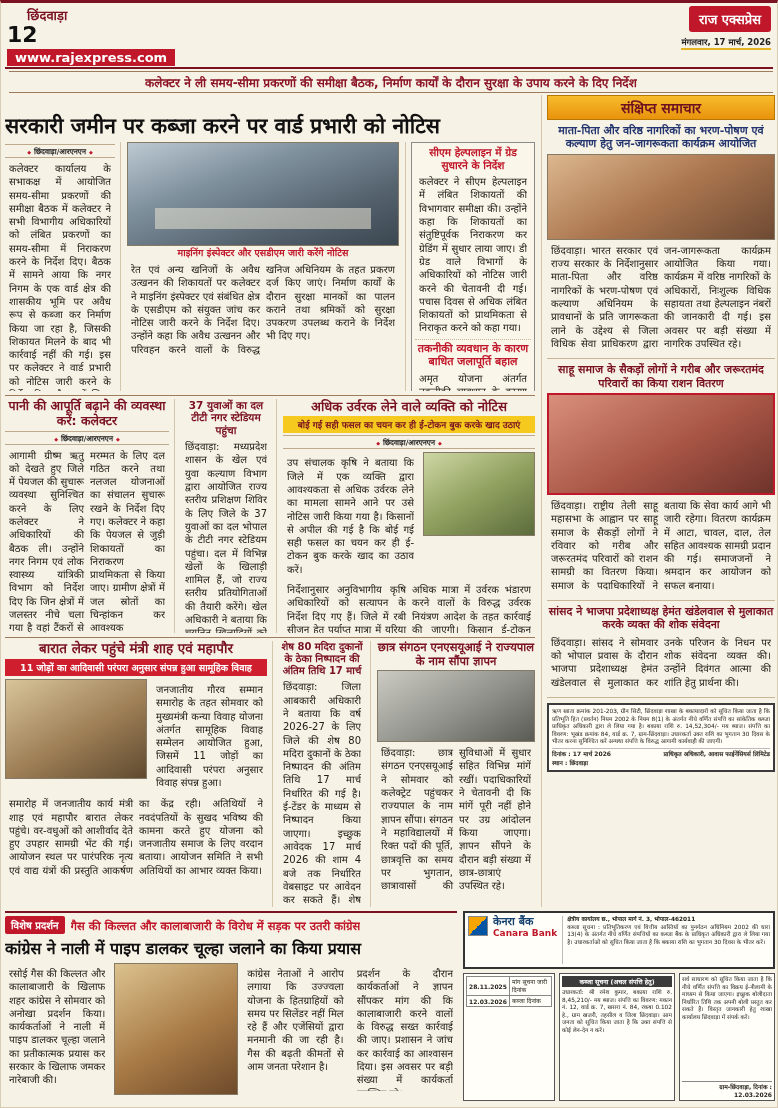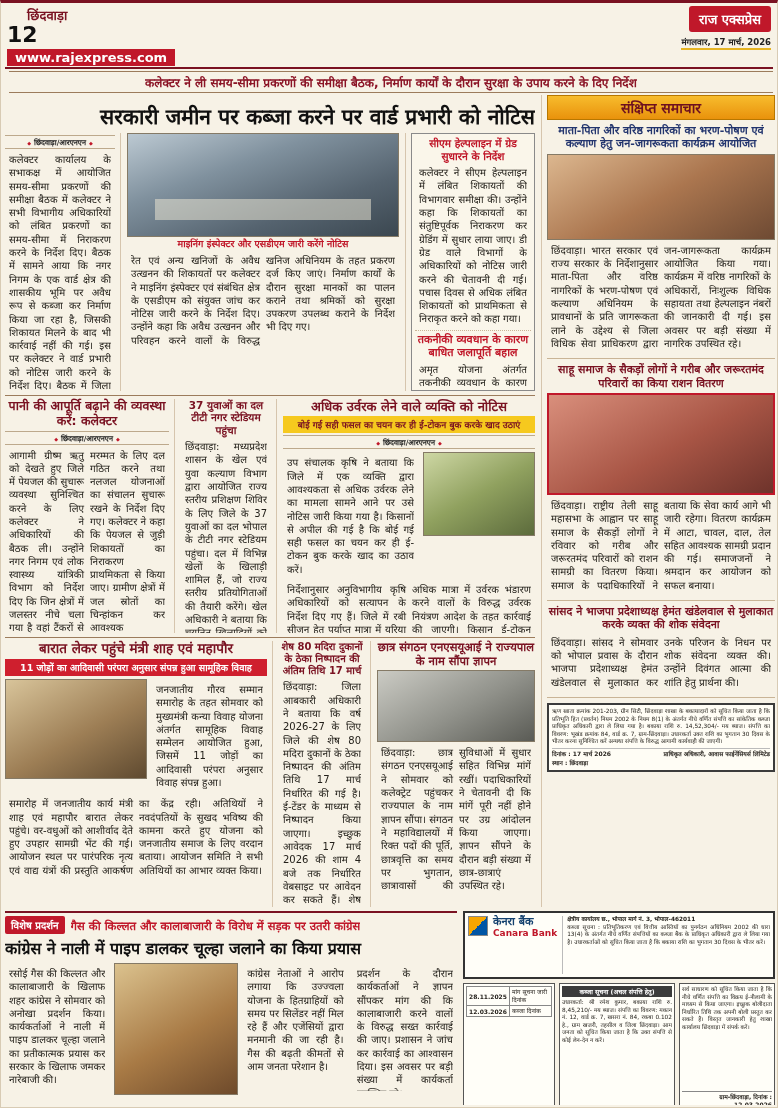--- a/index.html
+++ b/index.html
@@ -45,21 +45,21 @@
   .ph-green { background:linear-gradient(150deg,#ced7a4,#90a15f 50%,#5c6b3c); }
   .ph-ration { background:linear-gradient(150deg,#d98f7c,#a85545 55%,#6e332b); }
   .ph-street { background:linear-gradient(150deg,#cbcbc4,#90918a 55%,#5a5b55); }
   .ph-fire { background:linear-gradient(150deg,#dbc28e,#a87a45 55%,#6e4a2b); }
   .ph-crowd { background:linear-gradient(150deg,#d8c49a,#9d7e55 55%,#5f4a30); }
   .bar-red { background:#cf1f2e; color:#fff; font-weight:bold; font-size:9.5px; text-align:center; padding:2px; }
   .sub-yellow { background:#f6c91e; color:#7a1222; font-weight:bold; font-size:9px; text-align:center; padding:2px; }
   .sub-red-line { color:#c0182a; font-weight:bold; font-size:9.5px; text-align:center; margin:2px 0; line-height:1.15; }
   
   .lead { position:absolute; top:92px; left:4px; width:530px; height:296px; overflow:hidden; }
-  .lead-head { margin:7px 0 3px; font-size:21px; font-weight:bold; color:#101010; text-align:right; white-space:nowrap; overflow:hidden; }
+  .lead-head { margin:16px 0 3px; font-size:21px; font-weight:bold; color:#101010; text-align:left; white-space:nowrap; overflow:hidden; }
   .lead-cols { display:flex; gap:6px; height:258px; overflow:hidden; }
   .lead-c1 { width:116px; border-right:1px solid #d6c5ad; padding-right:5px; }
   .lead-mid { width:272px; display:flex; flex-direction:column; }
   .lead-mid .photo { height:104px; width:100%; }
   .lead-midtext { flex:1; margin-top:2px; }
   .note { border:1px solid #c87f0a; background:#fdf3d7; padding:3px; font-size:6.8px; line-height:1.3; text-align:justify; margin-top:3px; }
   .note b { color:#b4232e; }
   .lead-c4 { flex:1; border-left:1px solid #d6c5ad; padding-left:5px; }
   .cm-box { border:1px solid #8a8a8a; height:100%; padding:3px; overflow:hidden; background:#faf6ea; }
   .cm-head { color:#c0182a; font-weight:bold; font-size:10.5px; text-align:center; line-height:1.2; margin-bottom:2px; }
@@ -107,21 +107,21 @@
   .bottom-story { position:absolute; top:908px; left:4px; width:452px; height:194px; border-top:2px solid #7a1222; padding-top:3px; overflow:hidden; }
   .kick-row { display:flex; align-items:center; gap:6px; }
   .label-box { background:#c0182a; color:#fff; font-weight:bold; font-size:10px; padding:2px 6px; border-radius:2px; flex:none; }
   .kicker { color:#c0182a; font-weight:bold; font-size:11.5px; white-space:nowrap; overflow:hidden; }
   .bs-head { margin:3px 0 4px; font-size:16px; font-weight:bold; color:#101010; white-space:nowrap; overflow:hidden; }
   .bs-body { display:flex; gap:5px; height:132px; overflow:hidden; }
   .bs-body .body { flex:1; }
   .bs-photo { width:124px; height:100%; }
   
   .ads-br { position:absolute; top:908px; left:462px; width:312px; height:194px; overflow:hidden; }
-  .ad-canara { border:2px solid #333; background:#fffef8; padding:3px; height:68px; display:flex; gap:5px; }
+  .ad-canara { border:2px solid #333; background:#fffef8; padding:3px; height:58px; display:flex; gap:5px; }
   .canara-logo { width:20px; height:20px; flex:none; background:linear-gradient(135deg,#f7a600 50%,#0055a5 50%); border:1px solid #888; }
   .canara-brand { flex:none; }
   .canara-hi { font-size:11px; font-weight:bold; color:#13406e; line-height:1.1; }
   .canara-en { font-size:9px; font-weight:bold; color:#c0182a; }
   .canara-right { flex:1; border-left:1px solid #bbb; padding-left:4px; }
   .ads-row { display:flex; gap:4px; margin-top:4px; height:128px; }
   .ad-box { border:1px solid #555; background:#fffef8; padding:2px; overflow:hidden; }
   .box-table { width:92px; }
   .mini-table { width:100%; border-collapse:collapse; }
   .mini-table td { border:1px solid #888; font-size:6px; padding:1px 2px; }

